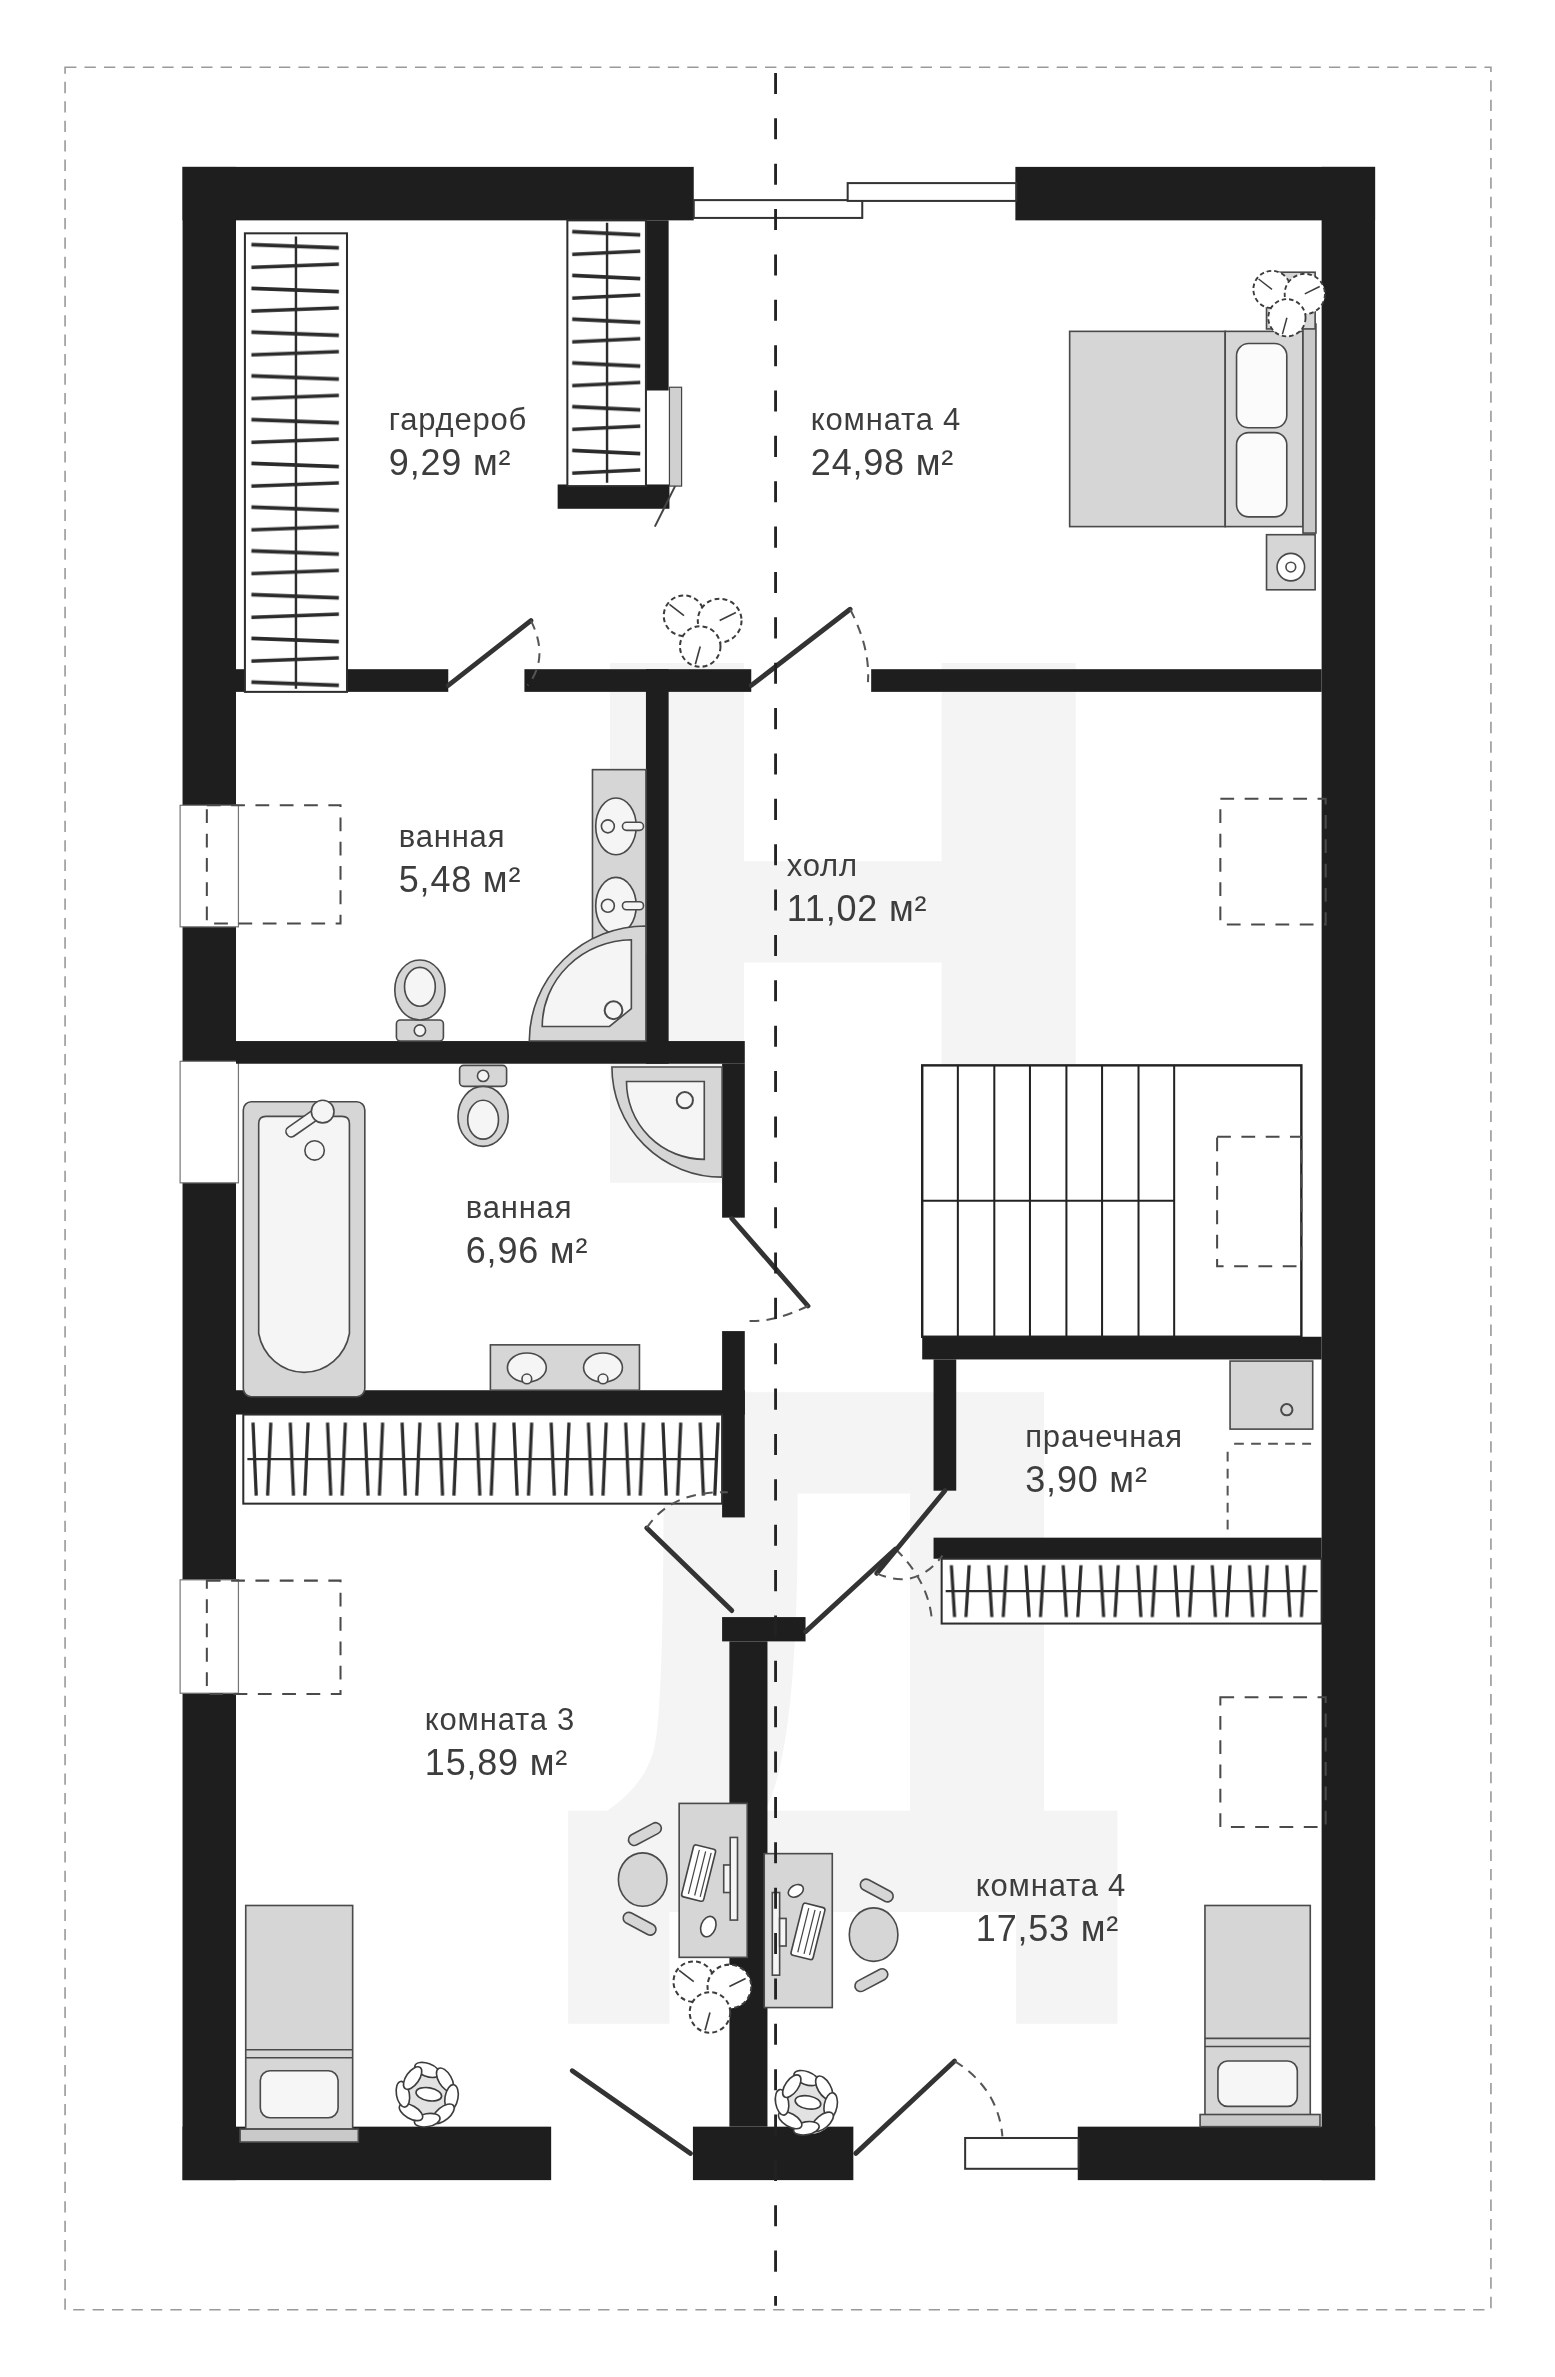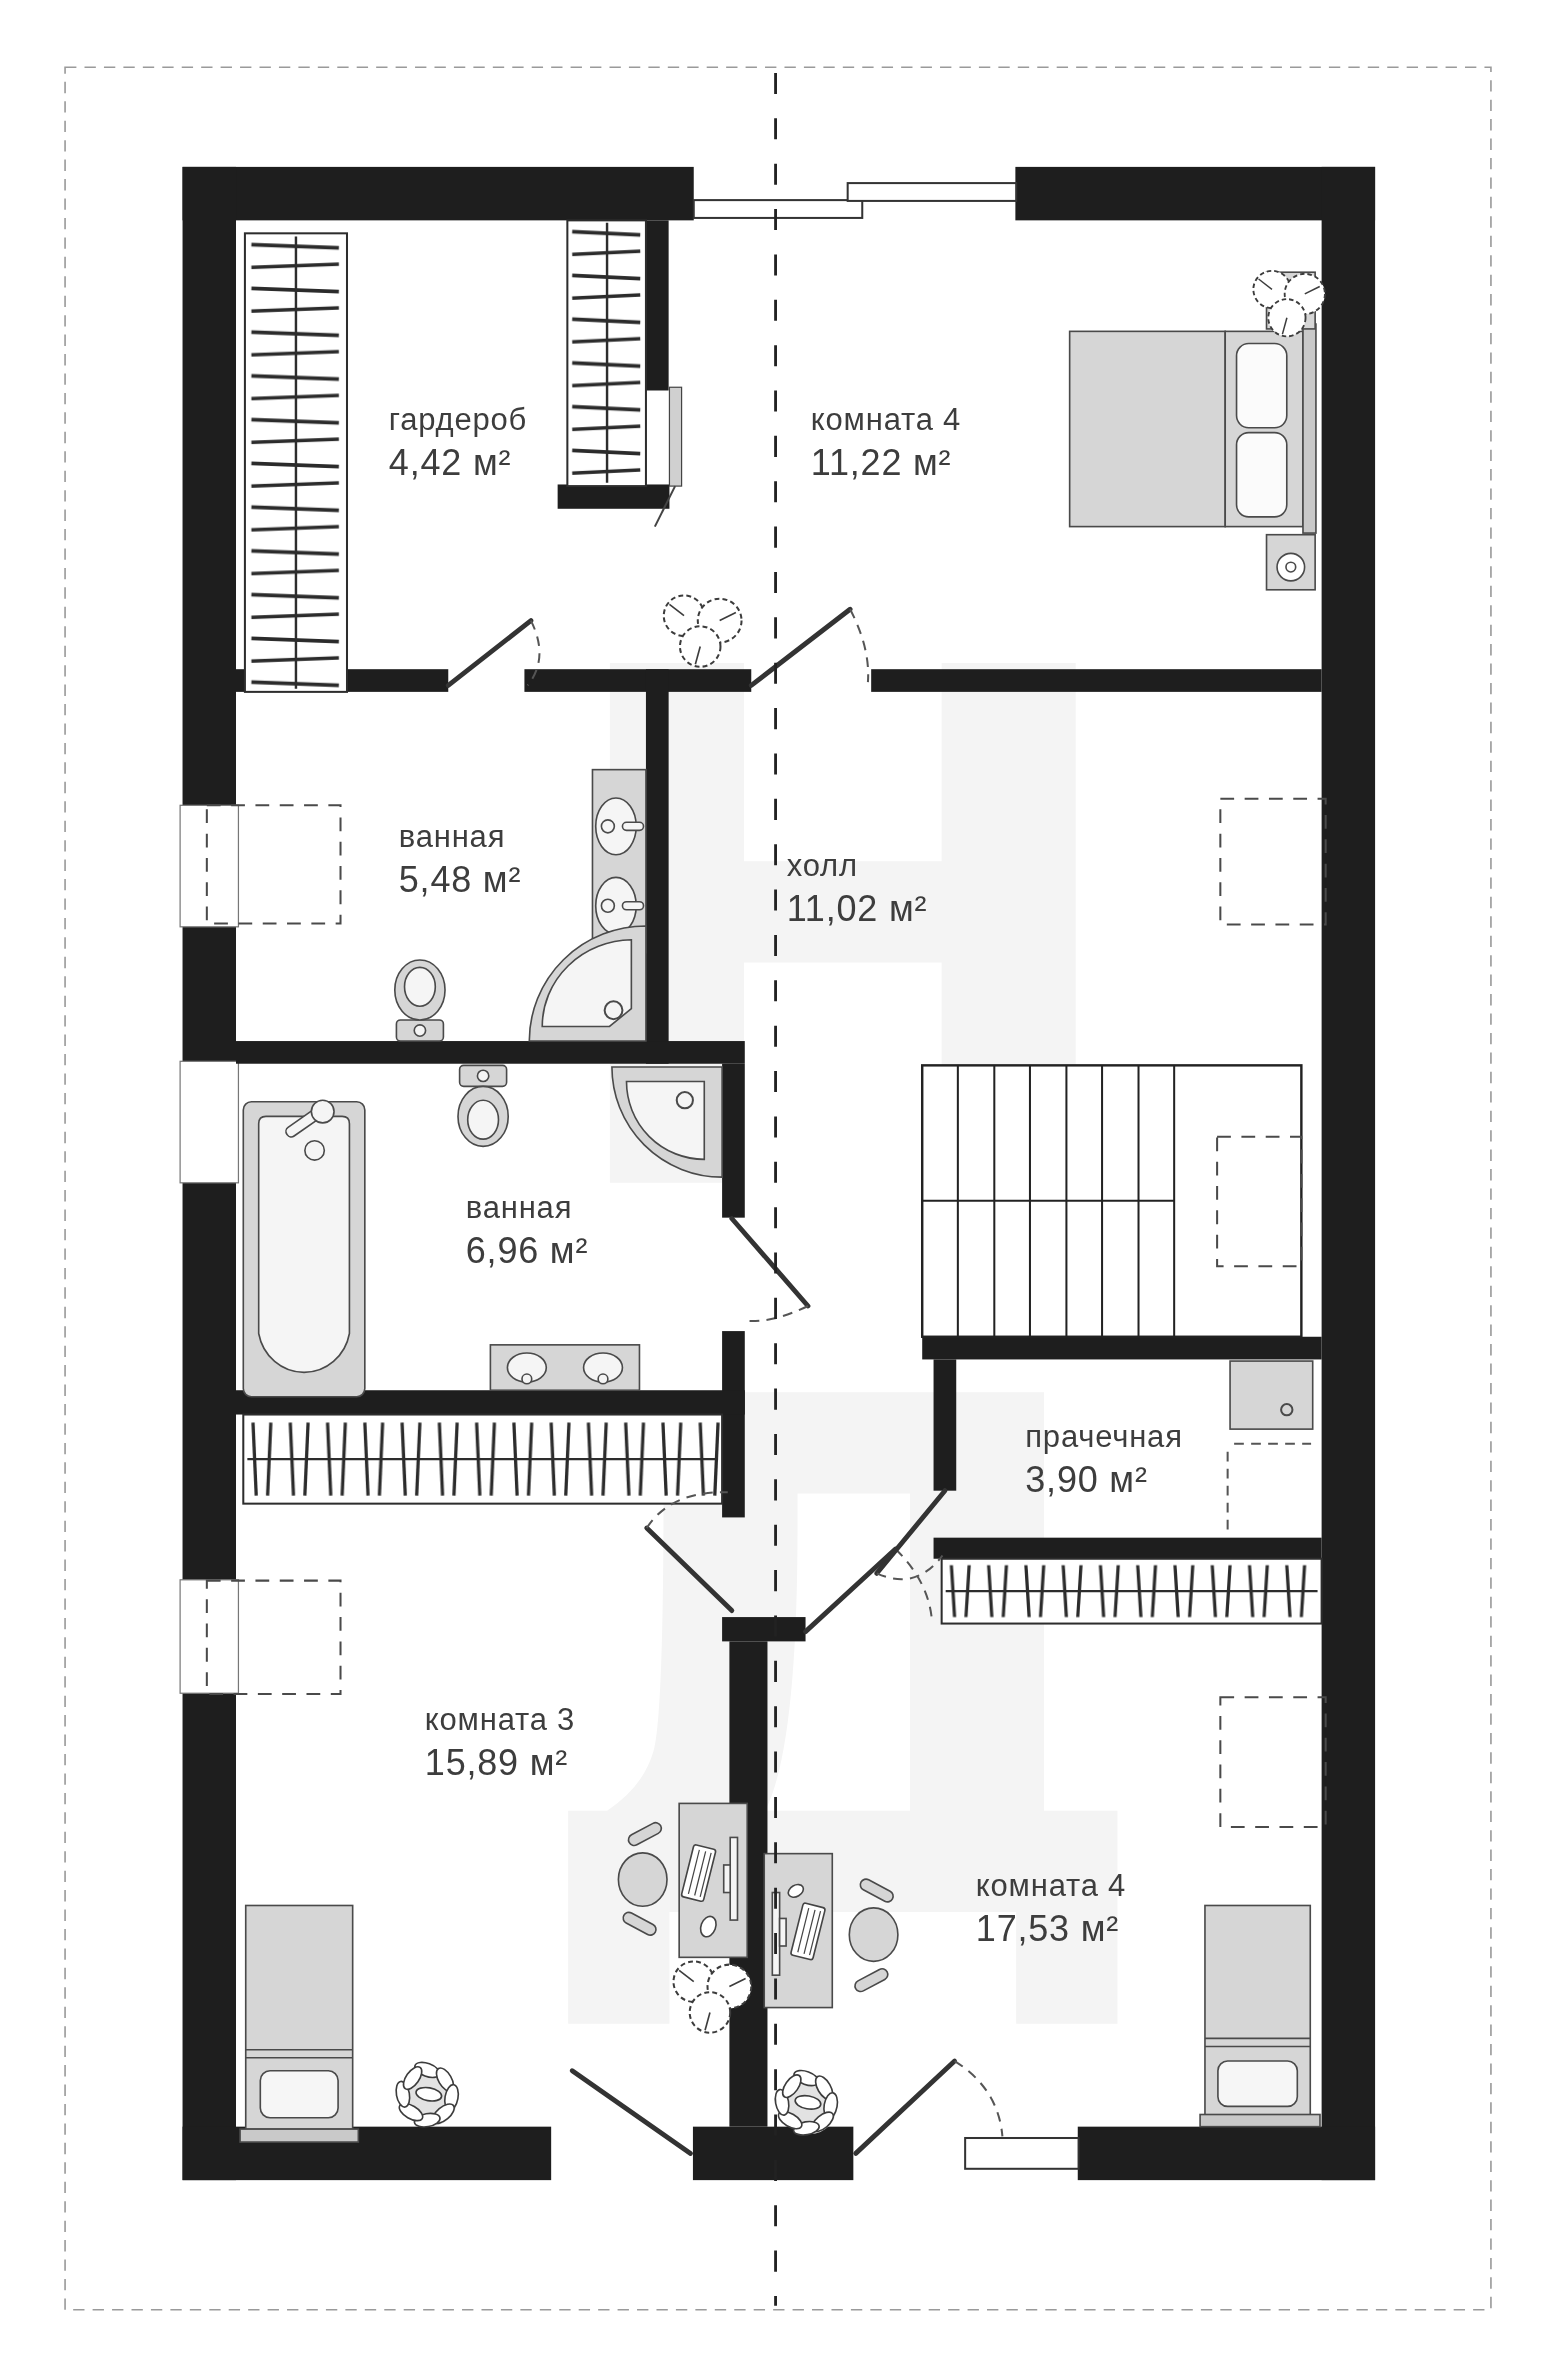--- a/index.html
+++ b/index.html
@@ -296,25 +296,25 @@
     <line class="leaf" x1="1056" y1="2658" x2="1178" y2="2544"></line>
     <path class="arc" d="M1178,2544 Q1232,2578 1237,2637"></path>
   </g>
 
   <line x1="957" y1="90" x2="957" y2="2846" stroke="#222" stroke-width="3.5" stroke-dasharray="26 30"></line>
   <rect x="80" y="83" width="1760" height="2768" fill="none" stroke="var(--dash,#9a9a9a)" stroke-width="2" stroke-dasharray="14 10"></rect>
 </svg>
 
   <div class="room-label" style="left:458px;top:444px">
     <div class="room-name">гардероб</div>
-    <div class="room-area">4,42 м²</div>
+    <div class="room-area">9,29 м²</div>
   </div>
   <div class="room-label" style="left:886px;top:444px">
     <div class="room-name">комната 4</div>
-    <div class="room-area">11,22 м²</div>
+    <div class="room-area">24,98 м²</div>
   </div>
   <div class="room-label" style="left:460px;top:861px">
     <div class="room-name">ванная</div>
     <div class="room-area">5,48 м²</div>
   </div>
   <div class="room-label" style="left:857px;top:890px">
     <div class="room-name">холл</div>
     <div class="room-area">11,02 м²</div>
   </div>
   <div class="room-label" style="left:527px;top:1232px">

